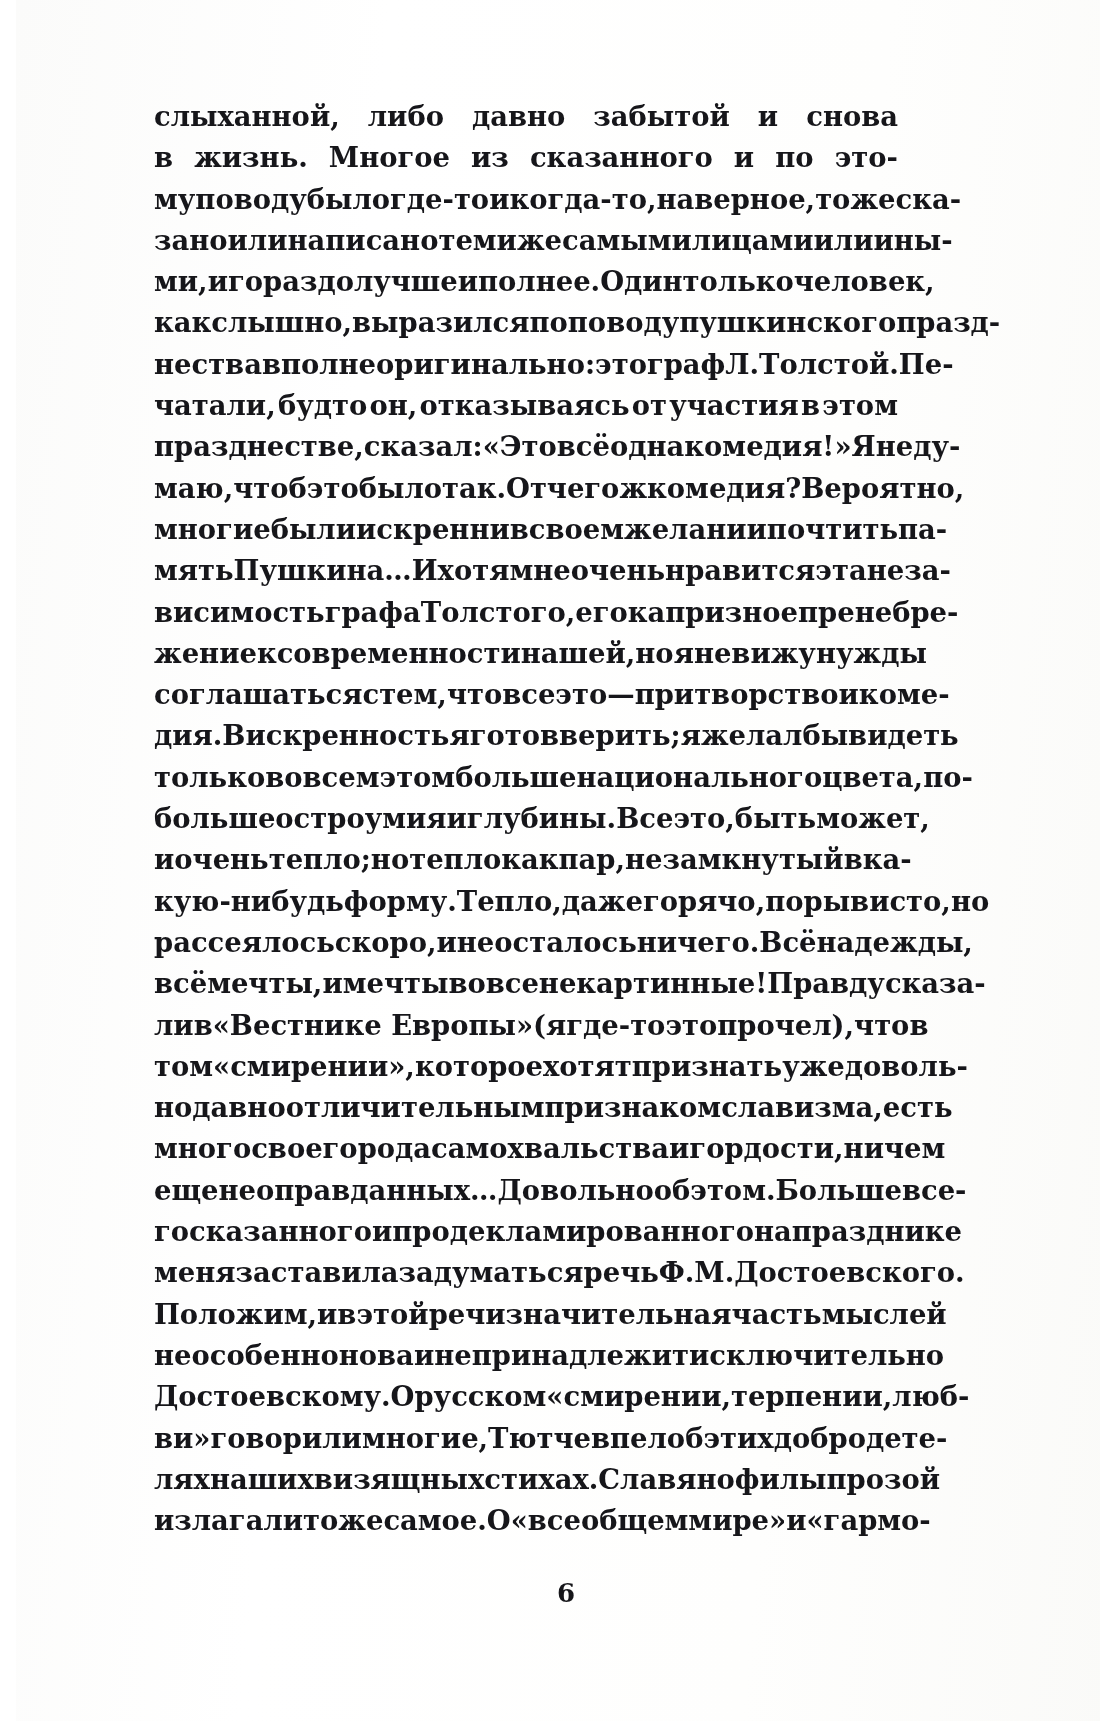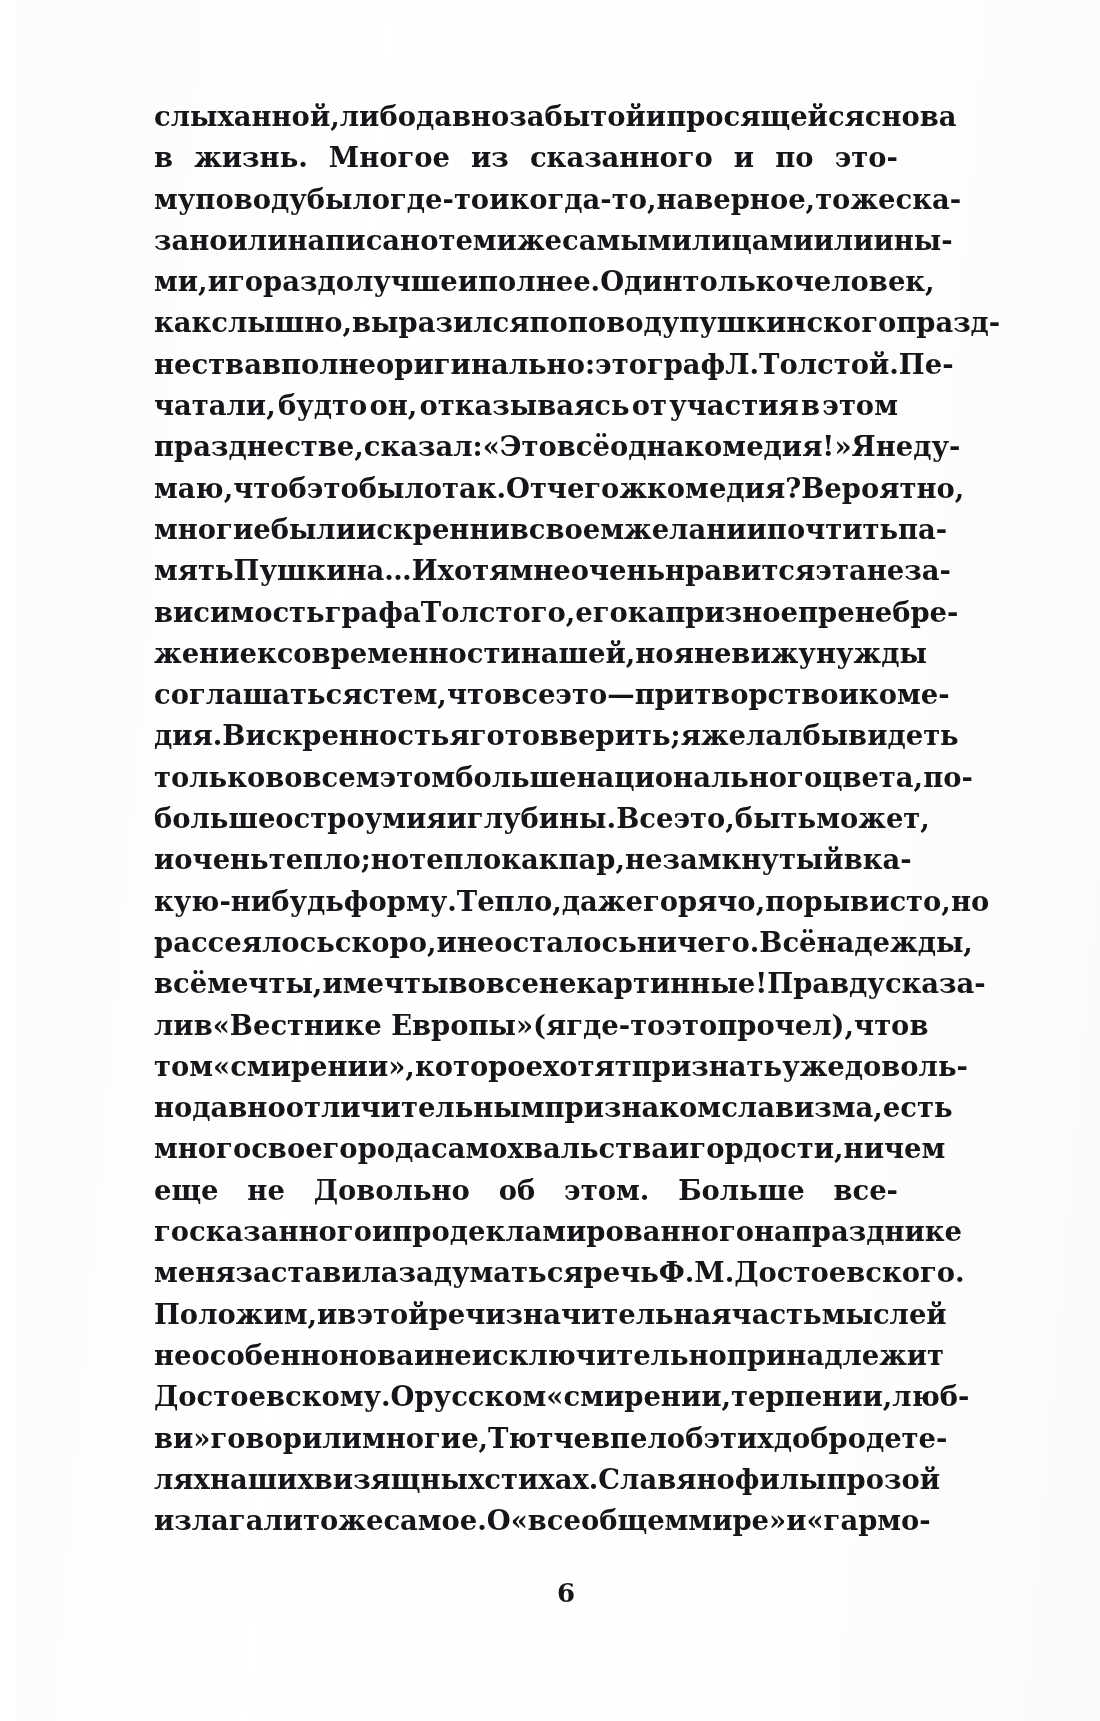--- a/index.html
+++ b/index.html
@@ -60,21 +60,21 @@
     font-family: "DejaVu Serif", "Liberation Serif", serif;
   }
 </style>
 </head>
 <body>
 
 <div class="page">
   <div class="paper-tint"></div>
 
   <div class="text-column" id="text-column">
-      <div class="lineflex"><span class="w">слыханной,</span><span class="w">либо</span><span class="w">давно</span><span class="w">забытой</span><span class="w">и</span><span class="w">просящейся</span><span class="w">снова</span></div>
+      <div class="lineflex"><span class="w">слыханной,</span><span class="w">либо</span><span class="w">давно</span><span class="w">забытой</span><span class="w">и</span><span class="w">снова</span></div>
       <div class="lineflex"><span class="w">в</span><span class="w">жизнь.</span><span class="w">Многое</span><span class="w">из</span><span class="w">сказанного</span><span class="w">и</span><span class="w">по</span><span class="w">это-</span></div>
       <div class="lineflex"><span class="w">му</span><span class="w">поводу</span><span class="w">было</span><span class="w">где-то</span><span class="w">и</span><span class="w">когда-то,</span><span class="w">наверное,</span><span class="w">тоже</span><span class="w">ска-</span></div>
       <div class="lineflex"><span class="w">зано</span><span class="w">или</span><span class="w">написано</span><span class="w">теми</span><span class="w">же</span><span class="w">самыми</span><span class="w">лицами</span><span class="w">или</span><span class="w">ины-</span></div>
       <div class="lineflex"><span class="w">ми,</span><span class="w">и</span><span class="w">гораздо</span><span class="w">лучше</span><span class="w">и</span><span class="w">полнее.</span><span class="w">Один</span><span class="w">только</span><span class="w">человек,</span></div>
       <div class="lineflex"><span class="w">как</span><span class="w">слышно,</span><span class="w">выразился</span><span class="w">по</span><span class="w">поводу</span><span class="w">пушкинского</span><span class="w">празд-</span></div>
       <div class="lineflex"><span class="w">нества</span><span class="w">вполне</span><span class="w">оригинально:</span><span class="w">это</span><span class="w">граф</span><span class="w">Л.</span><span class="w">Толстой.</span><span class="w">Пе-</span></div>
       <div class="lineflex"><span class="w">чатали,</span><span class="w">будто</span><span class="w">он,</span><span class="w">отказываясь</span><span class="w">от</span><span class="w">участия</span><span class="w">в</span><span class="w">этом</span></div>
       <div class="lineflex"><span class="w">празднестве,</span><span class="w">сказал:</span><span class="w">«Это</span><span class="w">всё</span><span class="w">одна</span><span class="w">комедия!»</span><span class="w">Я</span><span class="w">не</span><span class="w">ду-</span></div>
       <div class="lineflex"><span class="w">маю,</span><span class="w">чтоб</span><span class="w">это</span><span class="w">было</span><span class="w">так.</span><span class="w">Отчего</span><span class="w">ж</span><span class="w">комедия?</span><span class="w">Вероятно,</span></div>
       <div class="lineflex"><span class="w">многие</span><span class="w">были</span><span class="w">искренни</span><span class="w">в</span><span class="w">своем</span><span class="w">желании</span><span class="w">почтить</span><span class="w">па-</span></div>
@@ -86,25 +86,25 @@
       <div class="lineflex"><span class="w">только</span><span class="w">во</span><span class="w">всем</span><span class="w">этом</span><span class="w">больше</span><span class="w">национального</span><span class="w">цвета,</span><span class="w">по-</span></div>
       <div class="lineflex"><span class="w">больше</span><span class="w">остроумия</span><span class="w">и</span><span class="w">глубины.</span><span class="w">Все</span><span class="w">это,</span><span class="w">быть</span><span class="w">может,</span></div>
       <div class="lineflex"><span class="w">и</span><span class="w">очень</span><span class="w">тепло;</span><span class="w">но</span><span class="w">тепло</span><span class="w">как</span><span class="w">пар,</span><span class="w">не</span><span class="w">замкнутый</span><span class="w">в</span><span class="w">ка-</span></div>
       <div class="lineflex"><span class="w">кую-нибудь</span><span class="w">форму.</span><span class="w">Тепло,</span><span class="w">даже</span><span class="w">горячо,</span><span class="w">порывисто,</span><span class="w">но</span></div>
       <div class="lineflex"><span class="w">рассеялось</span><span class="w">скоро,</span><span class="w">и</span><span class="w">не</span><span class="w">осталось</span><span class="w">ничего.</span><span class="w">Всё</span><span class="w">надежды,</span></div>
       <div class="lineflex"><span class="w">всё</span><span class="w">мечты,</span><span class="w">и</span><span class="w">мечты</span><span class="w">вовсе</span><span class="w">не</span><span class="w">картинные!</span><span class="w">Правду</span><span class="w">сказа-</span></div>
       <div class="lineflex"><span class="w">ли</span><span class="w">в</span><span class="w ital">«Вестнике Европы»</span><span class="w">(я</span><span class="w">где-то</span><span class="w">это</span><span class="w">прочел),</span><span class="w">что</span><span class="w">в</span></div>
       <div class="lineflex"><span class="w">том</span><span class="w">«смирении»,</span><span class="w">которое</span><span class="w">хотят</span><span class="w">признать</span><span class="w">уже</span><span class="w">доволь-</span></div>
       <div class="lineflex"><span class="w">но</span><span class="w">давно</span><span class="w">отличительным</span><span class="w">признаком</span><span class="w">славизма,</span><span class="w">есть</span></div>
       <div class="lineflex"><span class="w">много</span><span class="w">своего</span><span class="w">рода</span><span class="w">самохвальства</span><span class="w">и</span><span class="w">гордости,</span><span class="w">ничем</span></div>
-      <div class="lineflex"><span class="w">еще</span><span class="w">не</span><span class="w">Довольно</span><span class="w">об</span><span class="w">этом.</span><span class="w">Больше</span><span class="w">все-</span></div>
+      <div class="lineflex"><span class="w">еще</span><span class="w">не</span><span class="w">оправданных…</span><span class="w">Довольно</span><span class="w">об</span><span class="w">этом.</span><span class="w">Больше</span><span class="w">все-</span></div>
       <div class="lineflex"><span class="w">го</span><span class="w">сказанного</span><span class="w">и</span><span class="w">продекламированного</span><span class="w">на</span><span class="w">празднике</span></div>
       <div class="lineflex"><span class="w">меня</span><span class="w">заставила</span><span class="w">задуматься</span><span class="w">речь</span><span class="w">Ф.</span><span class="w">М.</span><span class="w">Достоевского.</span></div>
       <div class="lineflex"><span class="w">Положим,</span><span class="w">и</span><span class="w">в</span><span class="w">этой</span><span class="w">речи</span><span class="w">значительная</span><span class="w">часть</span><span class="w">мыслей</span></div>
-      <div class="lineflex"><span class="w">не</span><span class="w">особенно</span><span class="w">нова</span><span class="w">и</span><span class="w">не</span><span class="w">исключительно</span><span class="w">принадлежит</span></div>
+      <div class="lineflex"><span class="w">не</span><span class="w">особенно</span><span class="w">нова</span><span class="w">и</span><span class="w">не</span><span class="w">принадлежит</span><span class="w">исключительно</span></div>
       <div class="lineflex"><span class="w">Достоевскому.</span><span class="w">О</span><span class="w">русском</span><span class="w">«смирении,</span><span class="w">терпении,</span><span class="w">люб-</span></div>
       <div class="lineflex"><span class="w">ви»</span><span class="w">говорили</span><span class="w">многие,</span><span class="w">Тютчев</span><span class="w">пел</span><span class="w">об</span><span class="w">этих</span><span class="w">добродете-</span></div>
       <div class="lineflex"><span class="w">лях</span><span class="w">наших</span><span class="w">в</span><span class="w">изящных</span><span class="w">стихах.</span><span class="w">Славянофилы</span><span class="w">прозой</span></div>
       <div class="lineflex last"><span class="w">излагали</span><span class="w">то</span><span class="w">же</span><span class="w">самое.</span><span class="w">О</span><span class="w">«всеобщем</span><span class="w">мире»</span><span class="w">и</span><span class="w">«гармо-</span></div>
     </div>
 
   <div class="folio">6</div>
 </div>
 
 </body></html>

